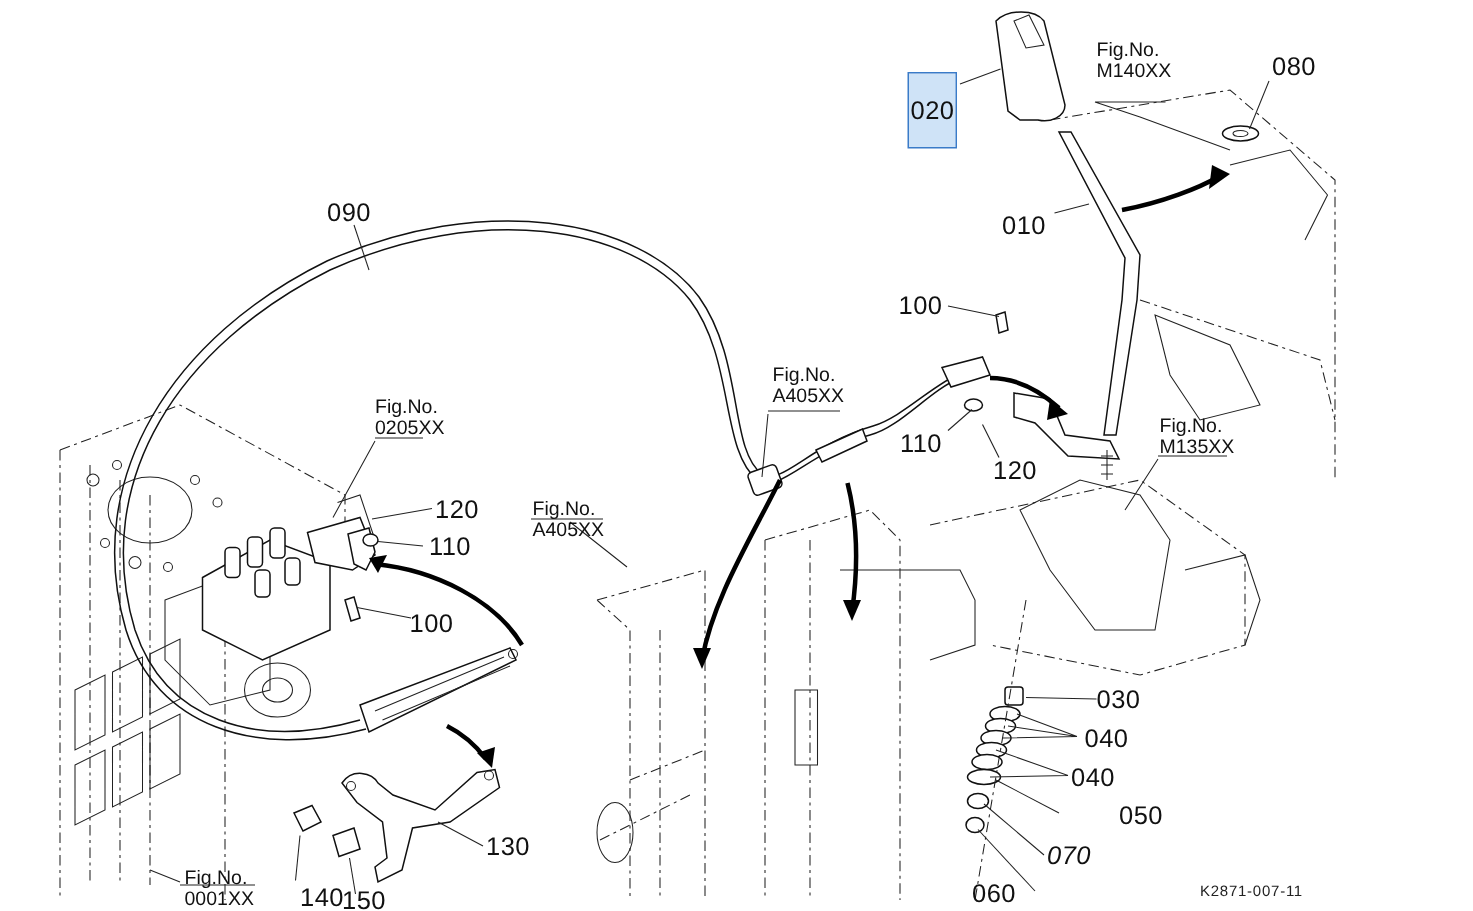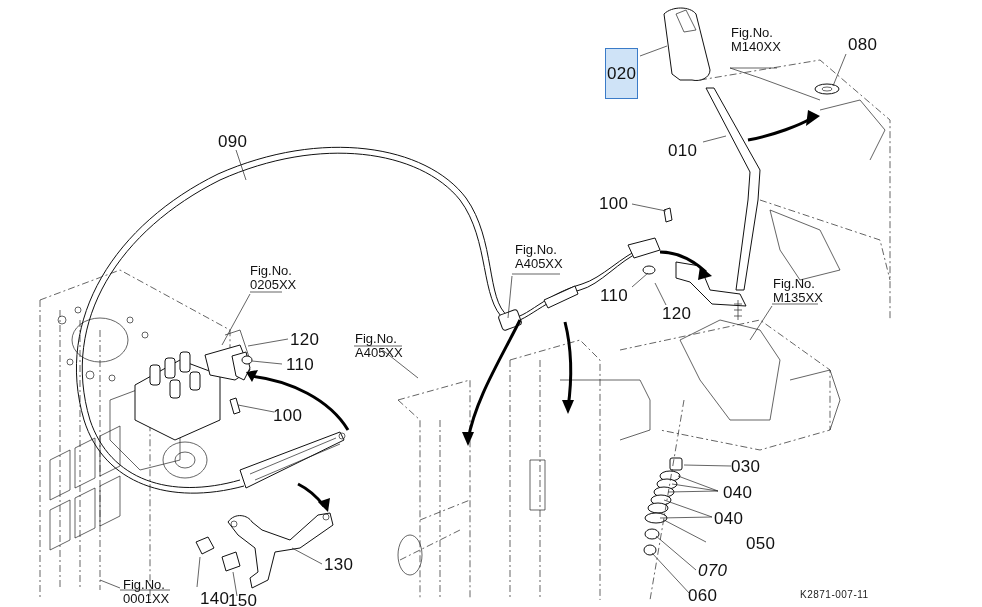--- a/index.html
+++ b/index.html
@@ -169,21 +169,21 @@
   <span class="callout" style="left:600px;top:287px;">110</span>
   <span class="callout" style="left:662px;top:305px;">120</span>
   <span class="callout" style="left:290px;top:331px;">120</span>
   <span class="callout" style="left:286px;top:356px;">110</span>
   <span class="callout" style="left:273px;top:407px;">100</span>
   <span class="callout" style="left:731px;top:458px;">030</span>
   <span class="callout" style="left:723px;top:484px;">040</span>
   <span class="callout" style="left:714px;top:510px;">040</span>
   <span class="callout" style="left:706px;top:535px;margin-left:40px;">050</span>
   <span class="callout" style="left:698px;top:562px;font-style:italic;">070</span>
-  <span class="callout" style="left:688px;top:587px;text-align:center;">060</span>
+  <span class="callout" style="left:648px;top:587px;text-align:center;">060</span>
   <span class="callout" style="left:324px;top:556px;">130</span>
   <span class="callout" style="left:200px;top:590px;">140</span>
   <span class="callout" style="left:228px;top:592px;">150</span>
 
   
   <div class="figref" style="left:731px;top:26px;">
     <span>Fig.No.</span>
     <span class="fig-code">M140XX</span>
   </div>
   <div class="figref" style="left:515px;top:243px;">

